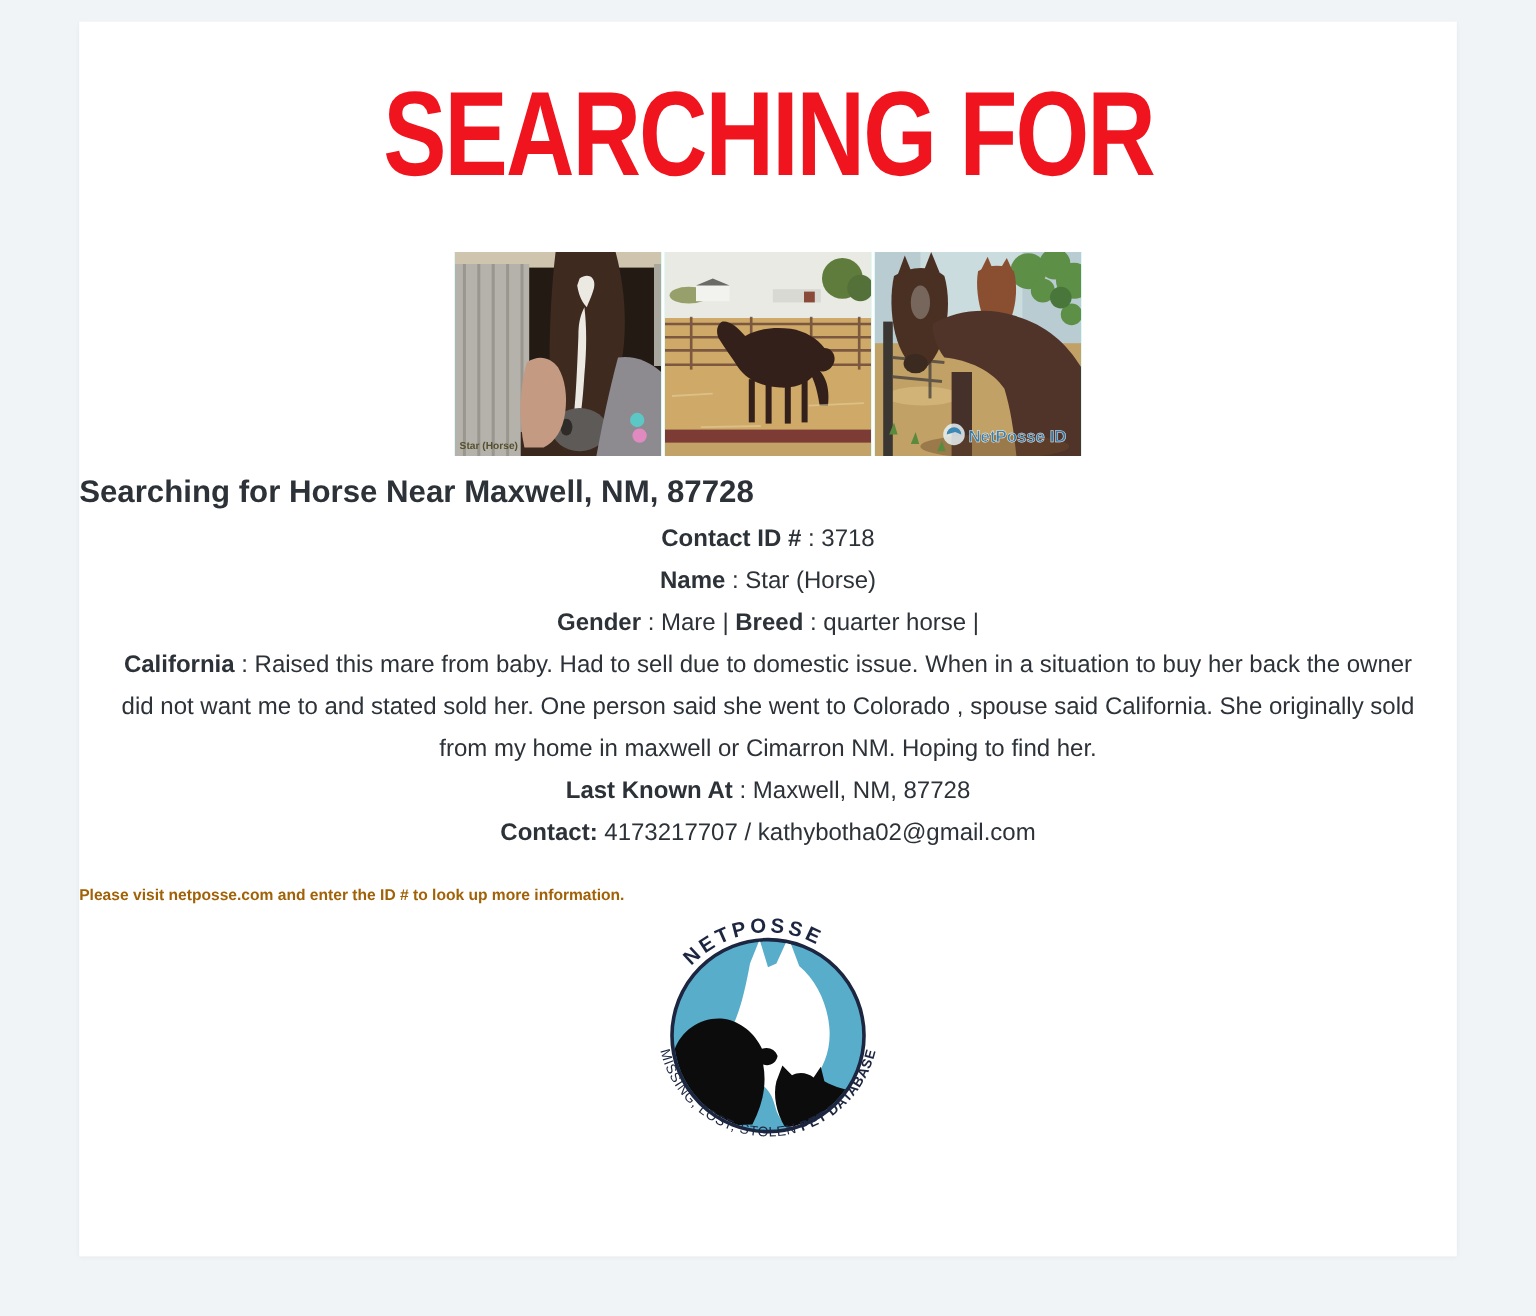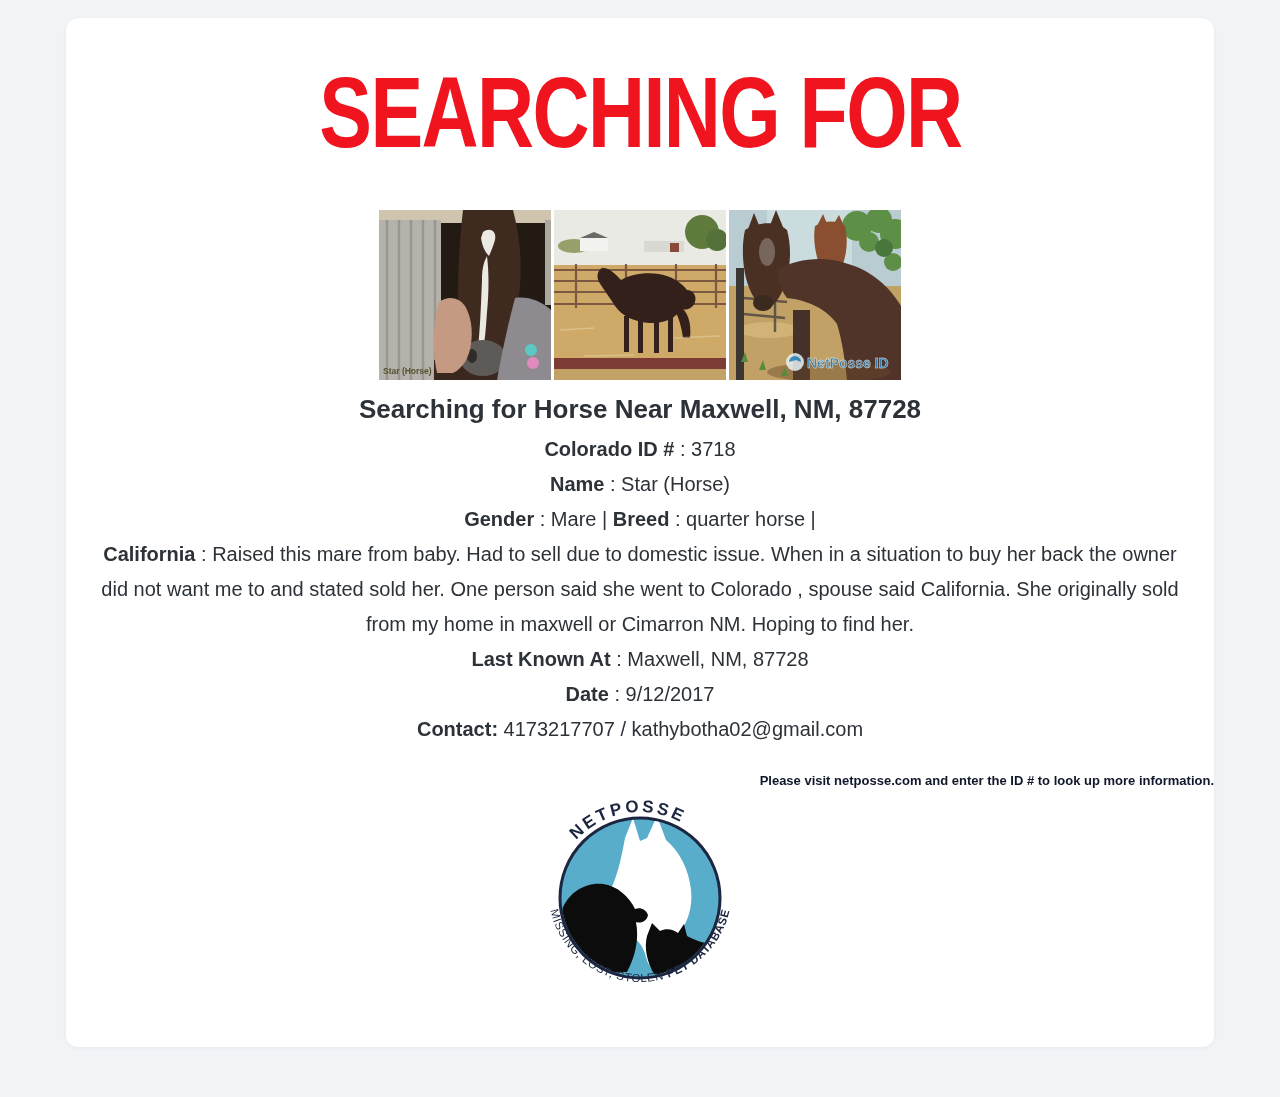--- a/index.html
+++ b/index.html
@@ -8,21 +8,20 @@
     background:#f0f4f7;
     font-family:"Liberation Sans",sans-serif;
     color:#2c3238;
     overflow:hidden;
   }
   .card{
     width:1148px;height:1029px;
     margin:0 auto;position:relative;top:18px;
     background:#ffffff;
     box-shadow:0 1px 4px rgba(20,40,60,.05);
-    border-radius:12px;
   }
   .flyer-title{
     margin:0;padding-top:44px;
     text-align:center;
   }
   .flyer-title span{
     display:inline-block;
     font-size:100px;line-height:1;font-weight:700;
     color:#f0141f;
     letter-spacing:-2px;white-space:nowrap;
@@ -30,34 +29,34 @@
     transform-origin:center;
   }
   .photos{
     display:flex;justify-content:center;gap:3px;
     margin-top:48px;
   }
   .photo{width:172px;height:170px;overflow:hidden;background:#5eead4;}
   .photo svg{display:block;}
   .page-title{
     margin:14px 0 0 0;
-    text-align:center;
+    text-align:left;
     font-size:26px;font-weight:700;line-height:1.2;
   }
   .details{
     margin:7px 26px 0;
     text-align:center;
     font-size:20px;line-height:35px;
   }
   .details p{margin:0;}
   .details .lbl{font-weight:700;}
   .note{
     margin-top:26px;
-    text-align:right;
-    font-size:13px;font-weight:700;color:#0f172a;
+    text-align:left;
+    font-size:13px;font-weight:700;color:#a16207;
   }
   .logo-wrap{margin-top:6px;display:flex;justify-content:center;}
 </style>
 </head>
 <body>
 
 <div class="card">
 
   <h1 class="flyer-title">
     <span>SEARCHING FOR</span>
@@ -175,26 +174,25 @@
         <circle cx="66" cy="152" r="9" fill="#e8f2f5" opacity="0.85"></circle>
         <path d="M 60,152 a 6,6 0 1 1 12,0 l -5,-2 z" fill="#3d89b5"></path>
         <text x="78" y="158" font-size="14" font-weight="700" fill="#2f7fb3" opacity="0.9" stroke="#ffffff" stroke-width="0.4">NetPosse ID</text>
       </svg>
     </div>
   </div>
 
   <h2 class="page-title">Searching for Horse Near Maxwell, NM, 87728</h2>
 
   <div class="details">
-    <p><span class="lbl">Colorado ID #</span><span> : 3718</span></p>
+    <p><span class="lbl">Contact ID #</span><span> : 3718</span></p>
     <p><span class="lbl">Name</span><span> : Star (Horse)</span></p>
     <p><span class="lbl">Gender</span><span> : Mare | </span><span class="lbl">Breed</span><span> : quarter horse |</span></p>
     <p><span class="lbl">California</span><span> : Raised this mare from baby. Had to sell due to domestic issue. When in a situation to buy her back the owner did not want me to and stated sold her. One person said she went to Colorado , spouse said California. She originally sold from my home in maxwell or Cimarron NM. Hoping to find her.</span></p>
     <p><span class="lbl">Last Known At</span><span> : Maxwell, NM, 87728</span></p>
-    <p><span class="lbl">Date</span><span> : 9/12/2017</span></p>
     <p><span class="lbl">Contact:</span><span> 4173217707 / kathybotha02@gmail.com</span></p>
   </div>
 
   <div class="note">Please visit netposse.com and enter the ID # to look up more information.</div>
 
   <div class="logo-wrap">
     <svg width="200" height="196" viewBox="0 0 200 196">
       <defs>
         <clipPath id="logoClip">
             <circle cx="100" cy="104" r="78.5"></circle>

